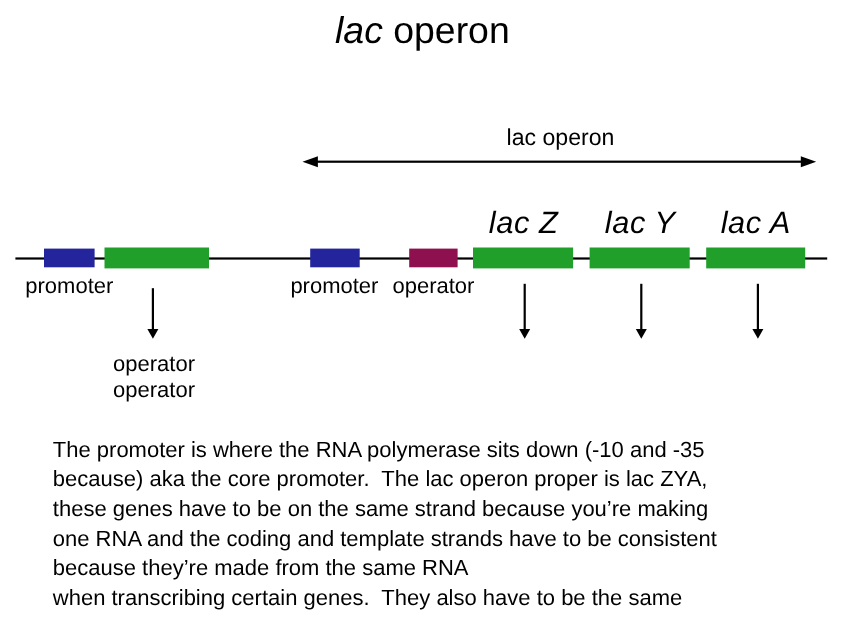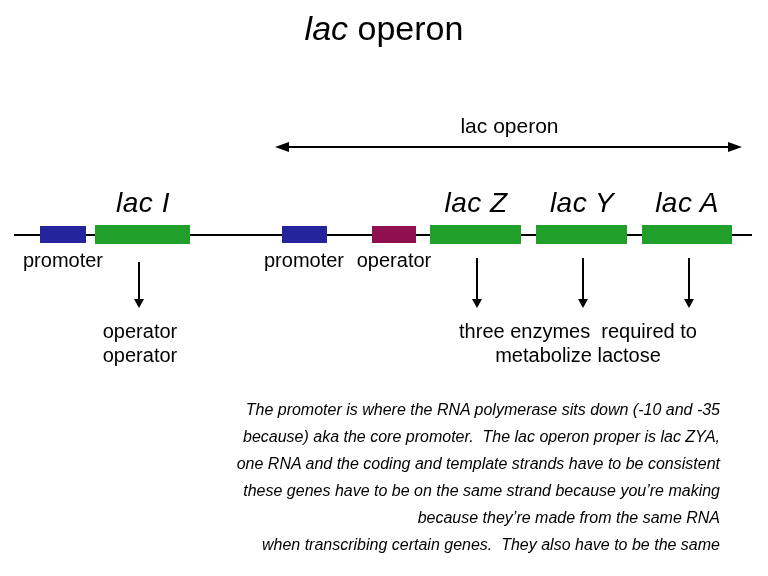--- a/index.html
+++ b/index.html
@@ -82,21 +82,21 @@
 
   
   .note { position: absolute; text-align: center; font-size: 20px; line-height: 24px; }
   .note div { white-space: pre; }
   .note-repressor { left: 50px; top: 319px; width: 180px; }
   .note-enzymes  { left: 438px; top: 319px; width: 280px; }
 
   
   .paragraph {
     position: absolute; top: 396px; left: 48px; width: 672px;
-    text-align: right; font-size: 16px; line-height: 27px; font-style: italic;
+    text-align: left; font-size: 20px; line-height: 27px;
   }
   .pline { white-space: pre; }
 </style>
 </head>
 <body>
 
 <div class="slide">
 
   <div class="title"><span class="t-italic">lac</span><span> operon</span></div>
 
@@ -110,21 +110,20 @@
   <div class="dna-line"></div>
 
   <div class="box seg-b1" style="background-color: rgb(36, 36, 156);"></div>
   <div class="box gene seg-laci" style="background-color: rgb(32, 160, 42);"></div>
   <div class="box seg-b2" style="background-color: rgb(36, 36, 156);"></div>
   <div class="box seg-op" style="background-color: rgb(142, 16, 78);"></div>
   <div class="box gene seg-lacz" style="background-color: rgb(32, 160, 42);"></div>
   <div class="box gene seg-lacy" style="background-color: rgb(32, 160, 42);"></div>
   <div class="box gene seg-laca" style="background-color: rgb(32, 160, 42);"></div>
 
-  <div class="gene-label gl-i">lac I</div>
   <div class="gene-label gl-z">lac Z</div>
   <div class="gene-label gl-a">lac A</div>
   <div class="gene-label gl-y">lac Y</div>
 
   <div class="region-label rl-1">promoter</div>
   <div class="region-label rl-2">promoter</div>
   <div class="region-label rl-3">operator</div>
 
   <div class="varrow va-1">
     <span class="vshaft"></span>
@@ -140,27 +139,23 @@
   </div>
   <div class="varrow va-4">
     <span class="vshaft"></span>
     <span class="vhead"></span>
   </div>
 
   <div class="note note-repressor">
     <div>operator</div>
     <div>operator</div>
   </div>
-  <div class="note note-enzymes">
-    <div>three enzymes  required to</div>
-    <div>metabolize lactose</div>
-  </div>
 
   <div class="paragraph">
     <div class="pline">The promoter is where the RNA polymerase sits down (-10 and -35</div>
     <div class="pline">because) aka the core promoter.  The lac operon proper is lac ZYA,</div>
+    <div class="pline">these genes have to be on the same strand because you’re making</div>
     <div class="pline">one RNA and the coding and template strands have to be consistent</div>
-    <div class="pline">these genes have to be on the same strand because you’re making</div>
     <div class="pline">because they’re made from the same RNA</div>
     <div class="pline">when transcribing certain genes.  They also have to be the same</div>
   </div>
 
 </div>
 
 </body></html>

